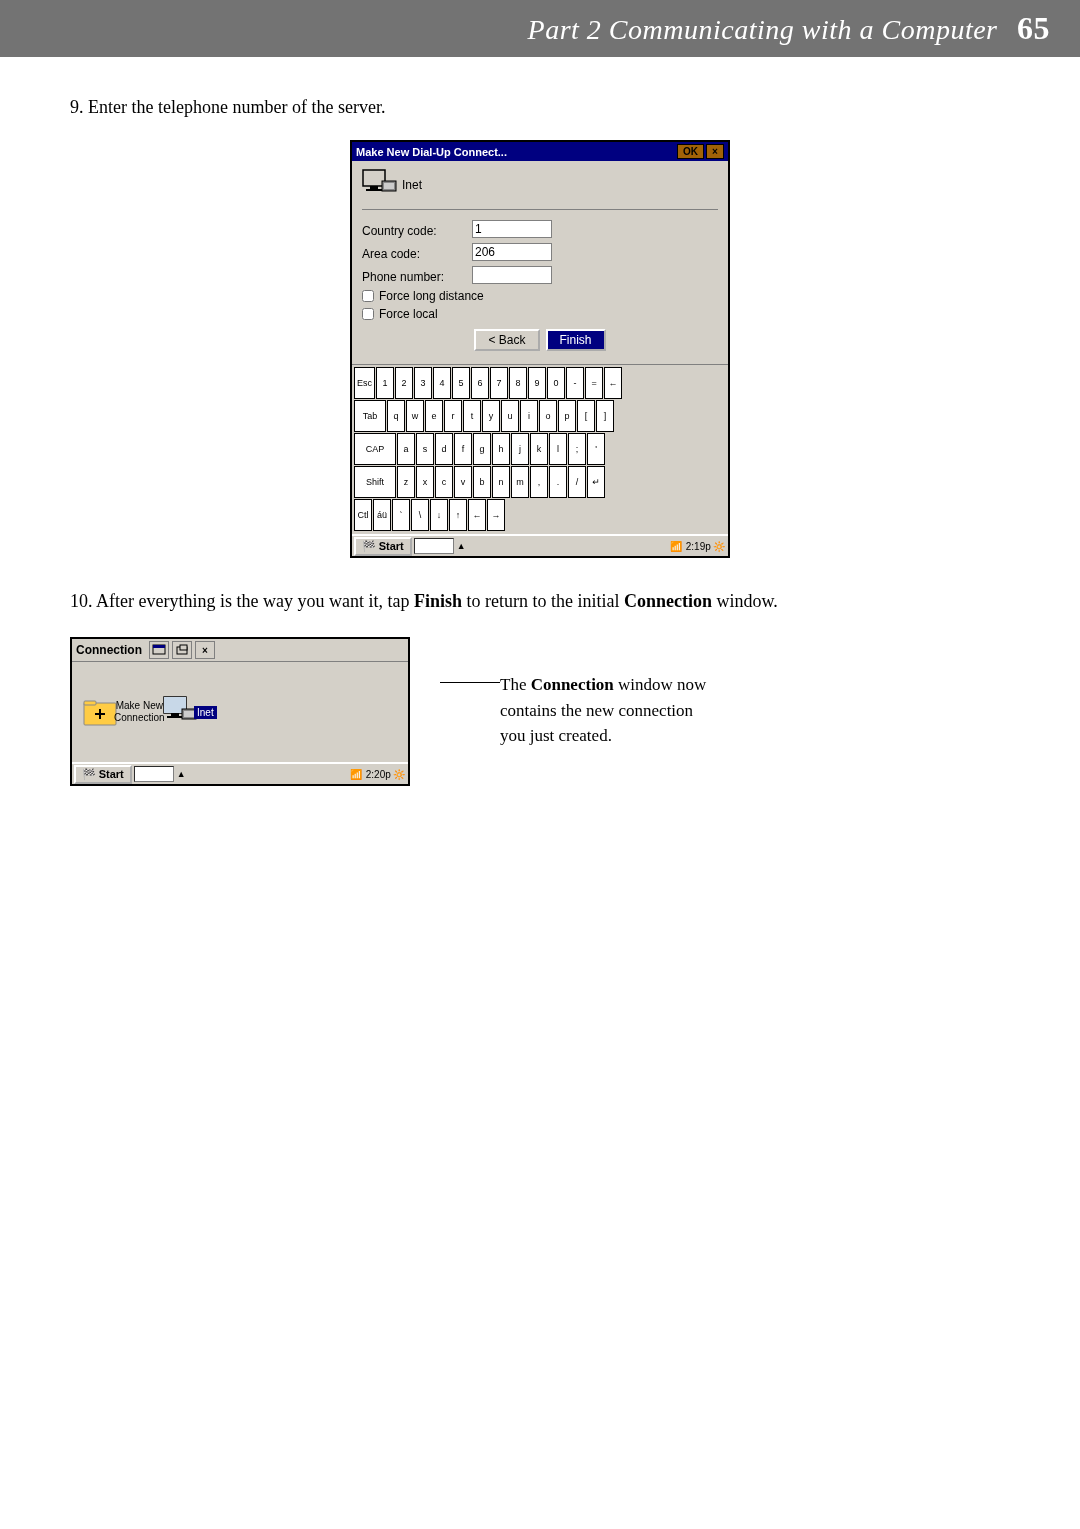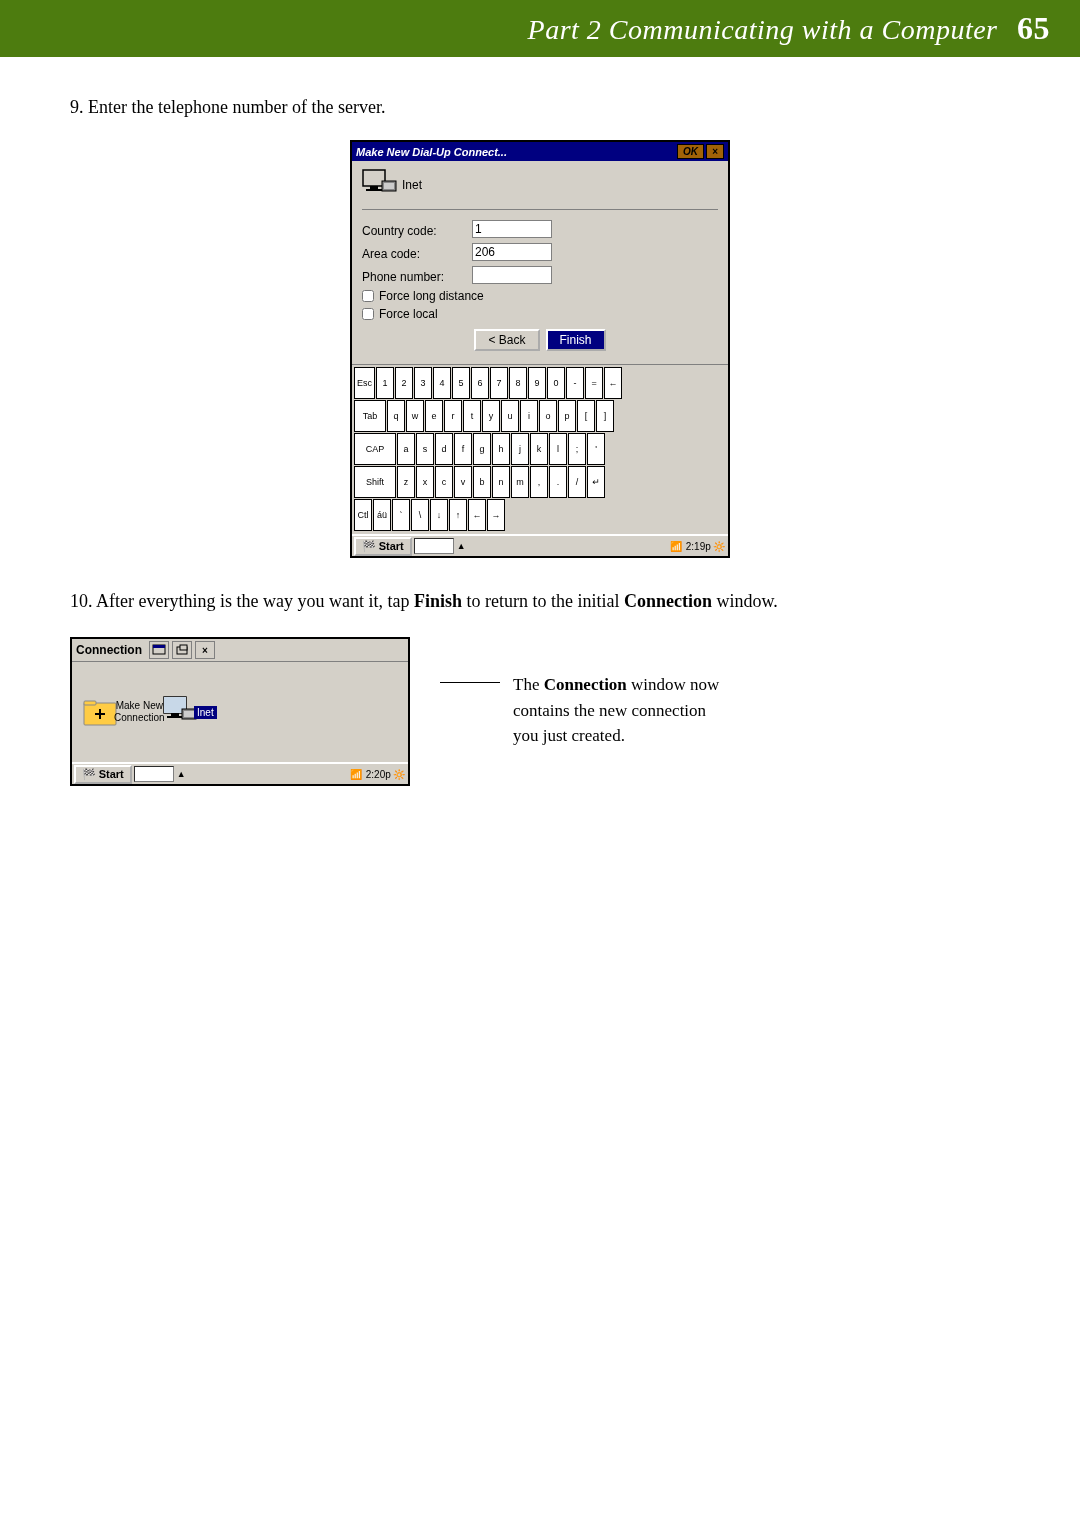--- a/index.html
+++ b/index.html
@@ -7,21 +7,21 @@
       width: 1080px;
       min-height: 1529px;
       background: #ffffff;
       font-family: 'Times New Roman', Times, serif;
       font-size: 18px;
       color: #000000;
     }
 
     
     .page-header {
-      background: #4d7c0f;
+      background: #737373;
       color: #ffffff;
       text-align: right;
       padding: 10px 30px;
       font-size: 28px;
       font-style: italic;
       letter-spacing: 0.5px;
     }
     .page-header .page-num {
       font-style: normal;
       font-weight: bold;
@@ -57,21 +57,20 @@
     }
     .dialog-titlebar {
       background: #000080;
       color: #fff;
       display: flex;
       align-items: center;
       justify-content: flex-end;
       padding: 2px 4px;
       font-size: 11px;
       font-weight: bold;
-      font-style: italic;
     }
     .dialog-titlebar .title-left {
       flex: 1;
     }
     .titlebar-btn {
       background: #a16207;
       border: 1px solid #000;
       color: #000;
       font-size: 10px;
       font-weight: bold;
@@ -534,21 +533,21 @@
         <span style="font-size:9px;padding:1px;">▲</span>
         <span class="taskbar-time">
           <span>📶</span>
           <span>2:20p</span>
           <span>🔆</span>
         </span>
       </div>
     </div>
 
     <div class="callout-section">
-      <div style="display:flex;align-items:flex-start;gap:13px;">
+      <div style="display:flex;align-items:flex-start;gap:0;">
         <div style="width:60px;height:1px;background:#000;margin-top:10px;"></div>
         <div>
           <span>The </span><strong>Connection</strong><span> window now<br>contains the new connection<br>you just created.</span>
         </div>
       </div>
     </div>
   </div>
 
 
 </div>

